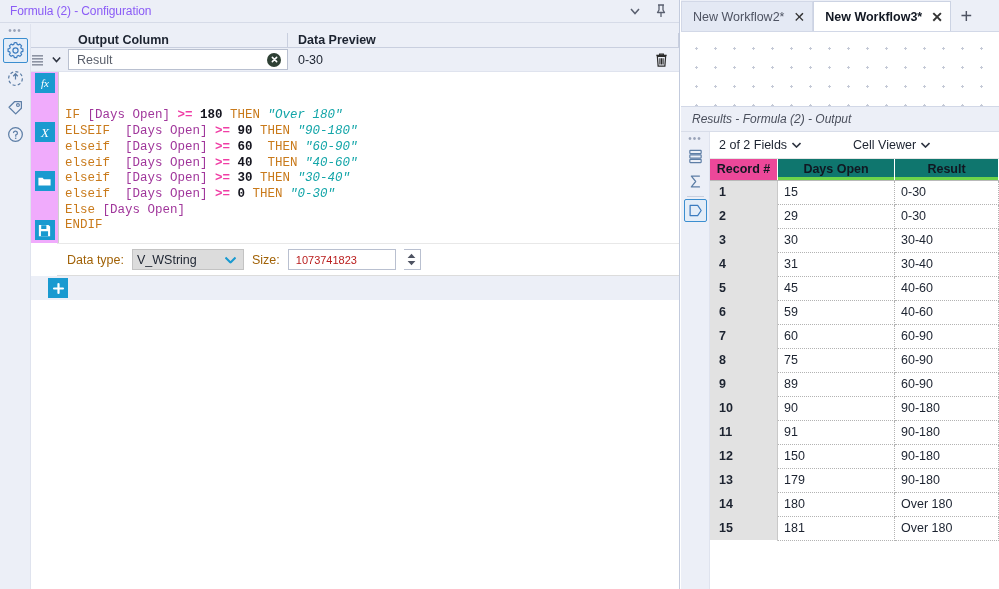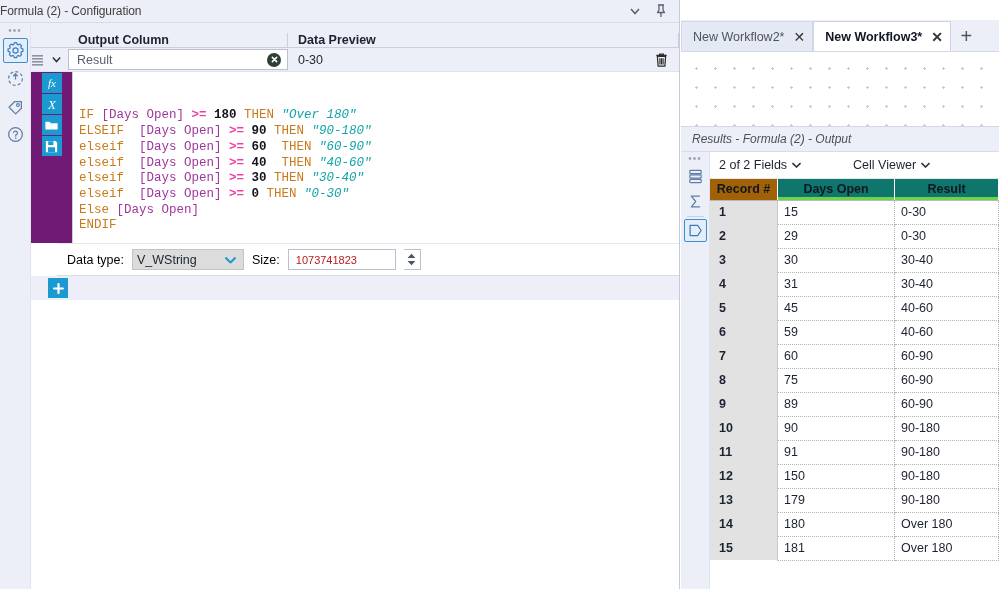--- a/index.html
+++ b/index.html
@@ -21,22 +21,23 @@
     background: #eceff7;
     border-right: 1px solid #c3cbdd;
   }
   .cfg-titlebar {
     position: absolute; left: 0; top: 0; right: 0; height: 23px;
     background: #eceff7;
     border-bottom: 1px solid #d6dbe8;
     display: flex; align-items: center;
   }
   .cfg-title {
+    padding-left: 10px;
     font-size: 12px;
-    color: #404040;
+    color: #8b5cf6;
     letter-spacing: -0.1px;
   }
   .cfg-title-actions {
     margin-left: auto; display: flex; align-items: center; gap: 10px;
     padding-right: 10px;
   }
   .ttl-icon { width: 16px; height: 16px; display: block; cursor: pointer; }
 
   
   #cfg-rail {
@@ -120,23 +121,24 @@
     width: 36px; display: flex; align-items: center; justify-content: center;
     background: #eceff7; cursor: pointer;
   }
 
   
   .editor-region {
     position: absolute; left: 0; top: 48px; right: 0; height: 171px;
     background: #ffffff; display: flex;
   }
   .editor-rail {
-    width: 42px; background: #701a75; padding-top: 1px;
+    width: 28px; background: #f0abfc; padding-top: 1px;
     display: flex; flex-direction: column; align-items: center;
     border-right: 1px solid #cfcfcf;
+    gap: 28px;
   }
   .ed-btn {
     width: 20px; height: 20px; margin-bottom: 1px;
     background: #1a9ad0; display: flex; align-items: center;
     justify-content: center; cursor: pointer; color: #fff;
     flex: none;
   }
   .code-area {
     flex: 1; padding: 5px 0 0 6px; overflow: hidden;
     font-family: "Liberation Mono", monospace;
@@ -152,21 +154,21 @@
   .tok-str  { color: #12a5a8; font-style: italic; }
 
   
   .dtype-bar {
     position: absolute; left: 26px; top: 219px; right: 0; height: 32px;
     display: flex; align-items: center; gap: 8px;
     padding-left: 10px;
     background: #ffffff;
     border-top: 1px solid #e8e8e8;
   }
-  .dt-label { font-size: 12.5px; color: #000000; text-align: right; }
+  .dt-label { font-size: 12.5px; color: #a16207; text-align: right; }
   .dt-select {
     width: 112px; height: 21px; background: #dcdcdc;
     border: 1px solid #c3c3c3;
     display: flex; align-items: center;
     font-size: 12.5px; color: #1c2330; padding-left: 4px;
     cursor: pointer; position: relative;
   }
   .dt-select .caret {
     position: absolute; right: 7px; top: 50%;
     transform: translateY(-50%);
@@ -204,21 +206,20 @@
   }
   .cfg-blank {
     position: absolute; left: 0; top: 276px; right: 0; bottom: 0;
     background: #ffffff;
   }
 
   
   #right-panel {
     position: absolute; left: 681px; top: 0; right: 0; bottom: 0;
     background: #eceff7;
-    margin-top: 20px;
   }
   .tabstrip {
     position: absolute; left: 0; top: 0; right: 0; height: 31px;
     background: #eceff7;
     display: flex; align-items: flex-end;
   }
   .wtab {
     height: 30px; display: flex; align-items: center;
     padding: 0 7px 0 11px; gap: 9px;
     font-size: 12.5px; cursor: pointer;
@@ -292,21 +293,21 @@
     background: #ffffff; overflow: hidden;
   }
   table.dg { border-collapse: collapse; table-layout: fixed; width: 100%; }
   table.dg th {
     background: #e2e2e2; font-size: 12.5px; font-weight: bold;
     color: #111722; height: 21px; text-align: center;
     border-right: 1px solid #ffffff;
     border-bottom: 1px solid #b9b9b9;
     padding: 0;
   }
-  table.dg th.rec { background: #a16207; border-bottom: 1px solid #b9b9b9; }
+  table.dg th.rec { background: #ec4899; border-bottom: 1px solid #b9b9b9; }
   table.dg th.fld { position: relative; background: #0f766e; }
   table.dg th.fld::after {
     content: ""; position: absolute; left: 0; right: 0; bottom: 0;
     height: 3px; background: #6dd44a;
   }
   table.dg td {
     height: 24px; font-size: 12.5px; color: #1c2330;
     padding: 0 0 0 6px;
     border-bottom: 1px dotted #b3b3b3;
     border-right: 1px dotted #b3b3b3;

